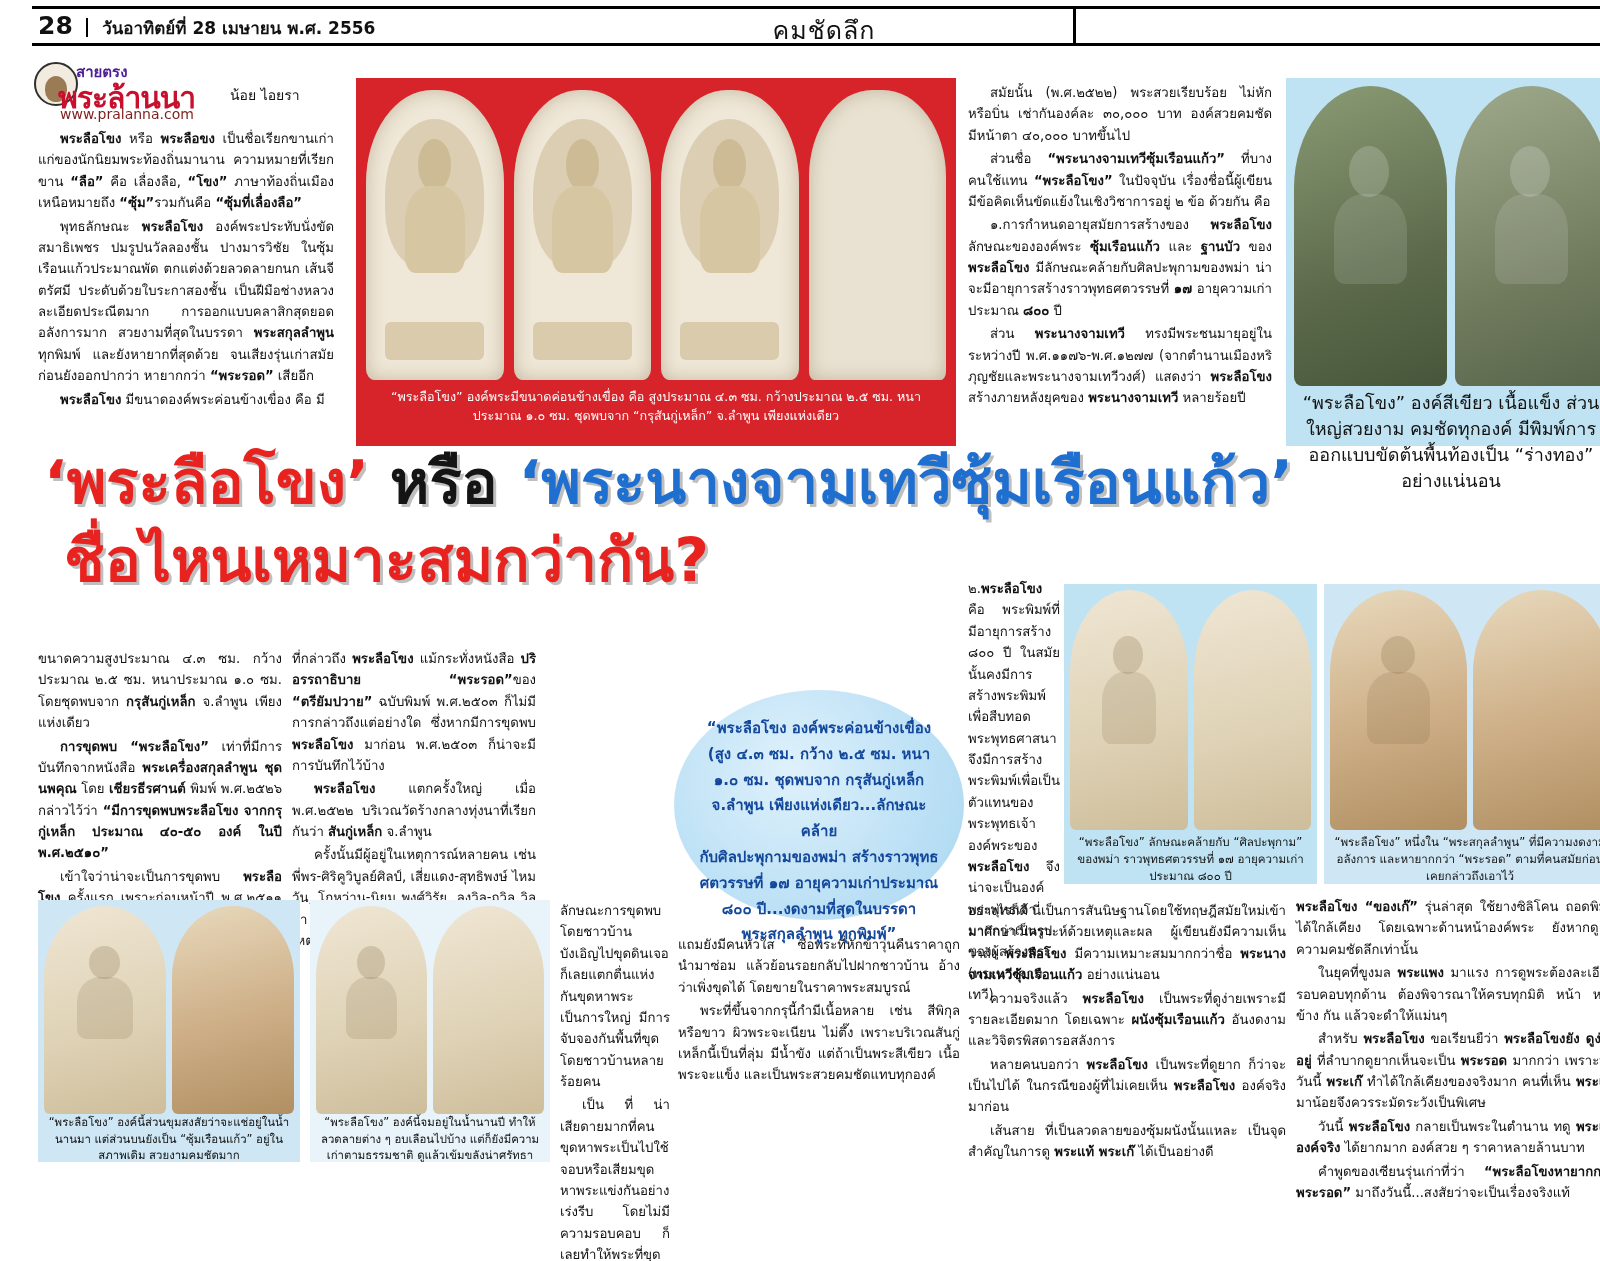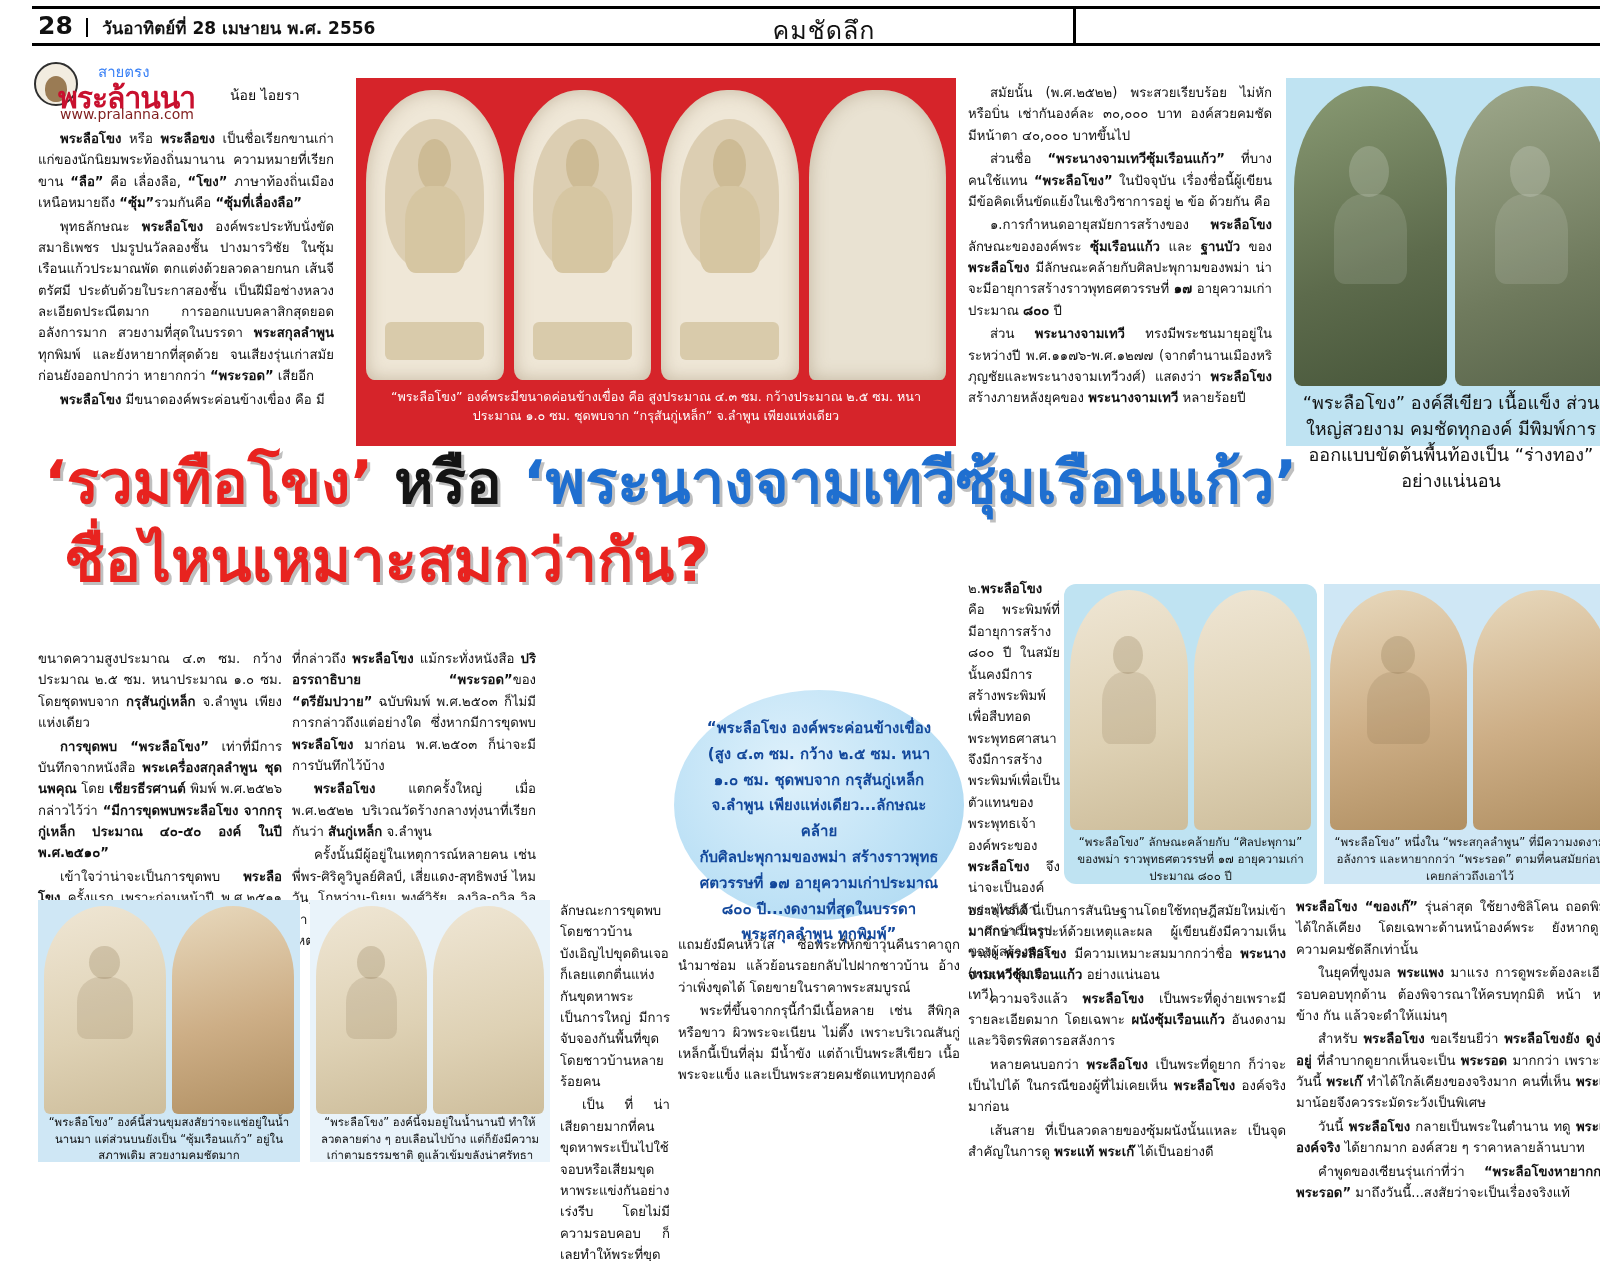--- a/index.html
+++ b/index.html
@@ -13,21 +13,21 @@
   .folio .num{font-size:25px;}
   .folio .bar{display:inline-block;width:2px;height:19px;background:#000;vertical-align:-3px;margin:0 6px;}
   .folio .date{font-size:17px;font-weight:bold;}
   .mh-title{position:absolute;left:0;right:0;top:1px;text-align:center;font-size:25px;font-weight:normal;letter-spacing:1px;}
   .mh-box{position:absolute;right:0;top:-3px;width:540px;height:37px;border-left:3px solid #000;}
 
   
   .logo-wrap{position:absolute;left:10px;top:62px;width:290px;height:52px;}
   .logo-circle{position:absolute;left:0;top:0;width:40px;height:40px;border-radius:50%;background:#f2ece0;border:2px solid #2f2f2f;overflow:hidden;}
   .logo-circle:after{content:"";position:absolute;left:9px;top:12px;width:22px;height:26px;border-radius:50% 50% 45% 45%;background:#9a7b54;}
-  .logo-sai{position:absolute;left:64px;top:-2px;font-size:15px;color:#3b82f6;font-weight:normal;}
+  .logo-sai{position:absolute;left:42px;top:-2px;font-size:15px;color:#4c1d95;font-weight:bold;}
   .logo-main{position:absolute;left:24px;top:12px;font-size:30px;font-weight:bold;color:#c8102e;letter-spacing:-1px;}
   .logo-url{position:absolute;left:26px;top:44px;font-size:14px;color:#7f1d1d;text-align:center;}
   .logo-byline{position:absolute;left:196px;top:22px;font-size:14px;}
 
   
   .col{position:absolute;font-size:13.2px;line-height:1.62;text-align:justify;color:#111;}
   .col p{margin:0 0 2px 0;text-indent:22px;}
   .col p.noind{text-indent:0;}
   b{font-weight:bold;}
 
@@ -59,21 +59,21 @@
   .red{color:#e8231f;-webkit-text-stroke:3px #ffffff;paint-order:stroke fill;text-shadow:3px 3px 0 rgba(0,0,0,.25);}
   .blue{color:#1f6fd0;-webkit-text-stroke:3px #ffffff;paint-order:stroke fill;text-shadow:3px 3px 0 rgba(0,0,0,.25);}
   .blk{color:#141414;-webkit-text-stroke:3px #ffffff;paint-order:stroke fill;text-shadow:3px 3px 0 rgba(0,0,0,.25);}
 
   
   .pull{position:absolute;left:650px;top:690px;width:290px;height:230px;border-radius:50%;background:radial-gradient(circle at 40% 35%,#dff1fb 0%,#bfe2f6 55%,#a8d6f0 100%);}
   .pull-txt{position:absolute;left:22px;top:26px;width:246px;text-align:center;font-size:15px;line-height:1.72;color:#12479b;font-weight:bold;}
   .pull-txt .last{color:#12479b;}
 
   
-  .photo-mid1{position:absolute;left:1040px;top:584px;width:253px;height:300px;background:#bfe3f2;border-radius:12px;}
+  .photo-mid1{position:absolute;left:1040px;top:584px;width:253px;height:300px;background:#bfe3f2;}
   .photo-mid2{position:absolute;left:1300px;top:584px;width:292px;height:300px;background:#cfe7f5;}
   .mid-pair{position:absolute;left:6px;top:6px;right:6px;height:240px;display:flex;gap:6px;}
   .tan{position:relative;flex:1;border-radius:50% 50% 5% 5%/34% 34% 3% 3%;background:linear-gradient(165deg,#efe6d4,#ded1b4 60%,#cdbd9b);}
   .tan.rust{background:linear-gradient(165deg,#e8d9bd,#cdae86 55%,#b08f62);}
   .tan .h2{position:absolute;left:37%;top:19%;width:25%;height:16%;border-radius:50%;background:rgba(120,95,55,.22);}
   .tan .b2{position:absolute;left:27%;top:34%;width:46%;height:30%;border-radius:40% 40% 16% 16%;background:rgba(120,95,55,.16);}
   .mid-cap{position:absolute;left:4px;top:250px;right:4px;text-align:center;font-size:11.6px;line-height:1.45;}
 
   
   .photo-bl1{position:absolute;left:14px;top:900px;width:262px;height:262px;background:#cfe7f5;}
@@ -153,21 +153,21 @@
       <div class="stone b">
           <div class="h2"></div>
           <div class="b2"></div>
         </div>
     </div>
     <div class="pg-cap">“พระลือโขง” องค์สีเขียว เนื้อแข็ง ส่วนใหญ่สวยงาม คมชัดทุกองค์ มีพิมพ์การออกแบบขัดต้นพื้นท้องเป็น “ร่างทอง” อย่างแน่นอน</div>
   </div>
 
   <div class="headline">
     <div class="hl1">
-      <span class="red">‘รวมทือโขง’</span>
+      <span class="red">‘พระลือโขง’</span>
       <span class="blk">หรือ</span>
       <span class="blue">‘พระนางจามเทวีซุ้มเรือนแก้ว’</span>
     </div>
     <div class="hl2">
       <span class="red">ชื่อไหนเหมาะสมกว่ากัน?</span>
     </div>
   </div>
 
   <div class="col" style="left:14px;top:648px;width:244px;">
     <p class="noind">ขนาดความสูงประมาณ ๔.๓ ซม. กว้างประมาณ ๒.๕ ซม. หนาประมาณ ๑.๐ ซม. โดยชุดพบจาก <b>กรุสันกู่เหล็ก</b> จ.ลำพูน เพียงแห่งเดียว</p>

